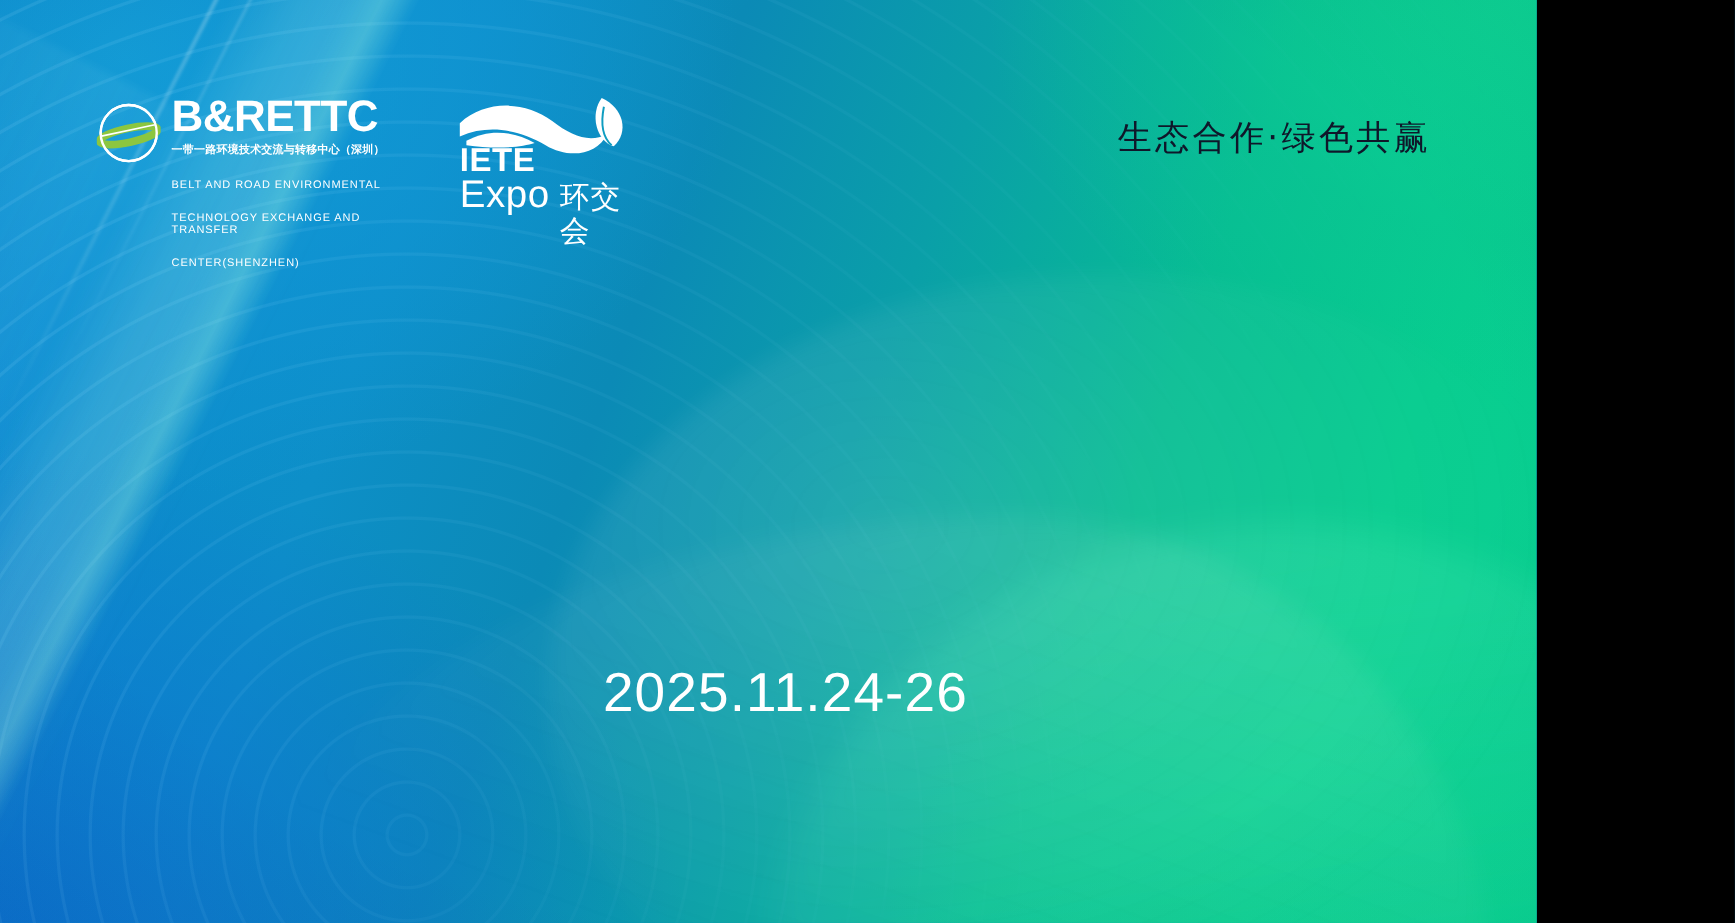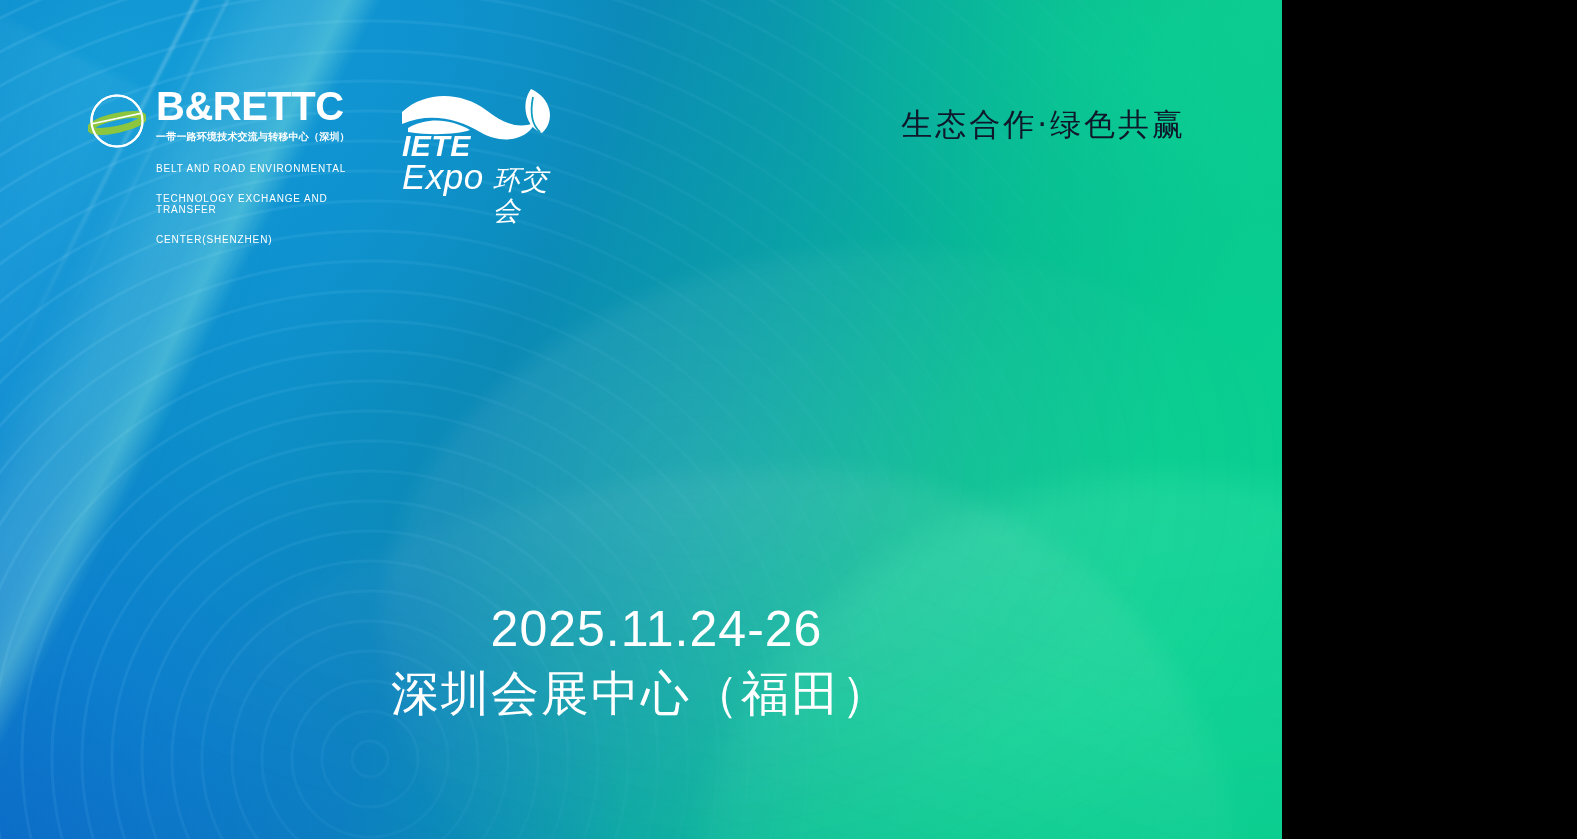--- a/index.html
+++ b/index.html
@@ -1,20 +1,20 @@
 <!DOCTYPE html>
 <html><head>
 <meta charset="utf-8">
 <style>
   html,body{margin:0;padding:0;background:#000;}
   body{font-family:"Liberation Sans","DejaVu Sans",sans-serif;}
 
   #poster{
     position:relative;
-    width:1282px;height:839px;
+    width:1397px;height:839px;
     overflow:hidden;
     background:#0b8fcb;
   }
 
   
   .bg-base{
     position:absolute;inset:0;
     background:
       linear-gradient(110deg,
         #0a86d6 0%,
@@ -155,21 +155,21 @@
   .brettc-cn{
     color:#fff;font-size:10px;line-height:16px;margin-top:3px;
     letter-spacing:.2px;font-family:"DejaVu Sans",sans-serif;font-weight:bold;
   }
   .brettc-en{
     color:#fff;font-size:10px;line-height:11.5px;margin-top:18px;
     letter-spacing:.85px;font-weight:normal;
     font-family:"Liberation Sans",sans-serif;max-width:208px;
   }
 
-  .iete{margin-left:36px;position:relative;width:165px;height:104px;font-style:italic;}
+  .iete{margin-left:52px;position:relative;width:165px;height:104px;}
   .iete-mark{position:absolute;left:0;top:0;width:165px;height:62px;}
   .iete-words{position:absolute;left:2px;top:44px;}
   .iete-top{
     color:#fff;font-weight:bold;font-size:30px;line-height:31px;letter-spacing:.5px;
   }
   .iete-bottom{display:flex;align-items:baseline;}
   .iete-expo{color:#fff;font-size:35px;line-height:31px;letter-spacing:.5px;}
   .iete-cn{color:#ffffff;font-size:27px;line-height:31px;margin-left:9px;letter-spacing:1px;
     font-family:"DejaVu Sans",sans-serif;}
 
@@ -278,16 +278,15 @@
       </div>
     </div>
 
   </div>
 
   <div class="tagline">生态合作·绿色共赢</div>
 
 
   <div class="info">
     <div class="date">2025.11.24-26</div>
-    <div class="venue">深圳会展中心（福田）</div>
   </div>
 
 </div>
 
 </body></html>

